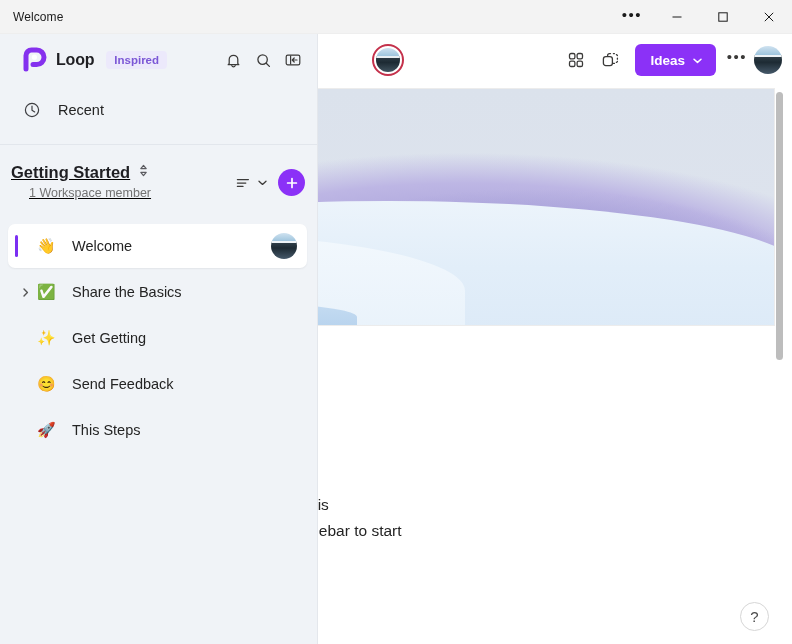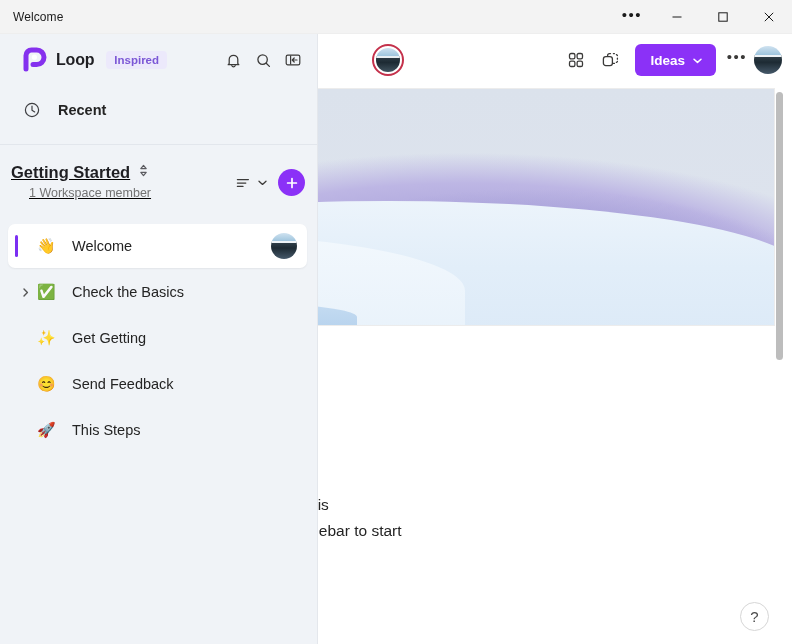--- a/index.html
+++ b/index.html
@@ -180,21 +180,21 @@
   .preview-badge {
     margin-left: 12px; padding: 3px 8px; border-radius: 4px;
     background: #ece9fb; color: #7b57d6; font-size: 11.5px; font-weight: bold;
   }
   .sb-top-icons { margin-left: auto; display: flex; align-items: center; gap: 2px; }
   .sb-icon {
     width: 28px; height: 28px; display: flex; align-items: center; justify-content: center;
     color: #3b3a39; border-radius: 4px;
   }
 
-  .sb-nav { padding: 4px 0 10px 0; font-weight: bold; }
+  .sb-nav { padding: 4px 0 10px 0; }
   .sb-nav-item {
     height: 40px; display: flex; align-items: center; padding-left: 22px;
   }
   .sb-nav-icon { width: 20px; display: flex; align-items: center; justify-content: center; color: #3e3e42; }
   .sb-nav-label { margin-left: 16px; font-size: 14.5px; color: #242424; }
 
   .sb-divider { height: 1px; background: #e2e6ec; margin: 4px 0 0 0; }
 
   .ws-header { padding: 18px 12px 0 11px; display: flex; align-items: center; text-decoration: underline; }
   .ws-title-wrap { display: flex; align-items: center; gap: 7px; }
@@ -394,21 +394,21 @@
         <div class="page-avatar"></div>
       </div>
 
       <div class="page-item">
         <div class="chev-slot">
           <svg width="11" height="11" viewBox="0 0 11 11" fill="none" stroke="currentColor" stroke-width="1.4">
             <path d="M4 2 7.4 5.5 4 9" stroke-linecap="round" stroke-linejoin="round"></path>
           </svg>
         </div>
         <div class="page-emoji">✅</div>
-        <div class="page-label">Check the Basics</div>
+        <div class="page-label">Share the Basics</div>
       </div>
 
       <div class="page-item">
         <div class="chev-slot"></div>
         <div class="page-emoji">✨</div>
         <div class="page-label">Get Getting</div>
       </div>
 
       <div class="page-item">
         <div class="chev-slot"></div>

